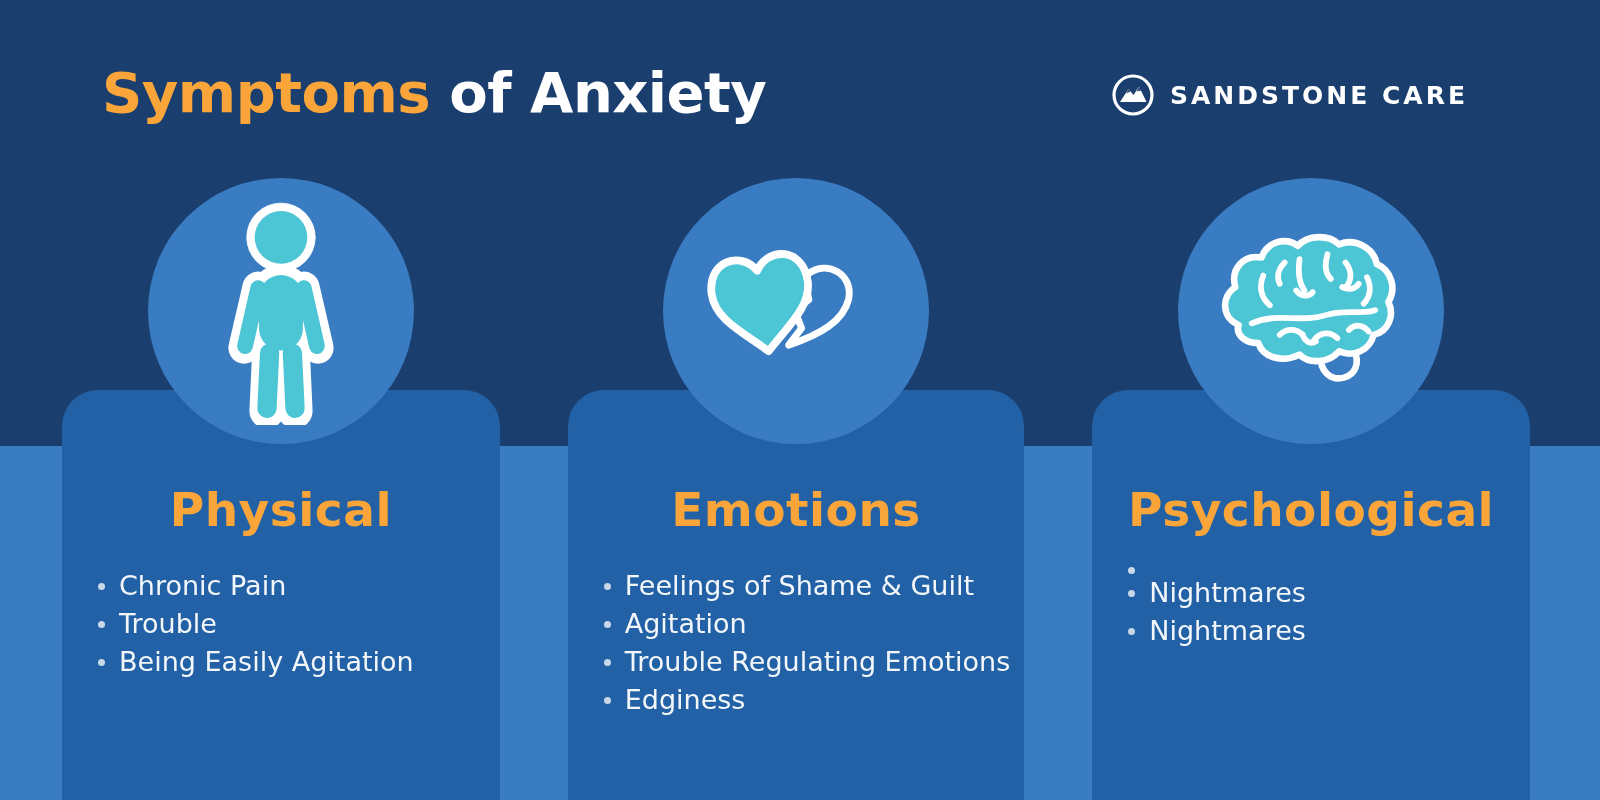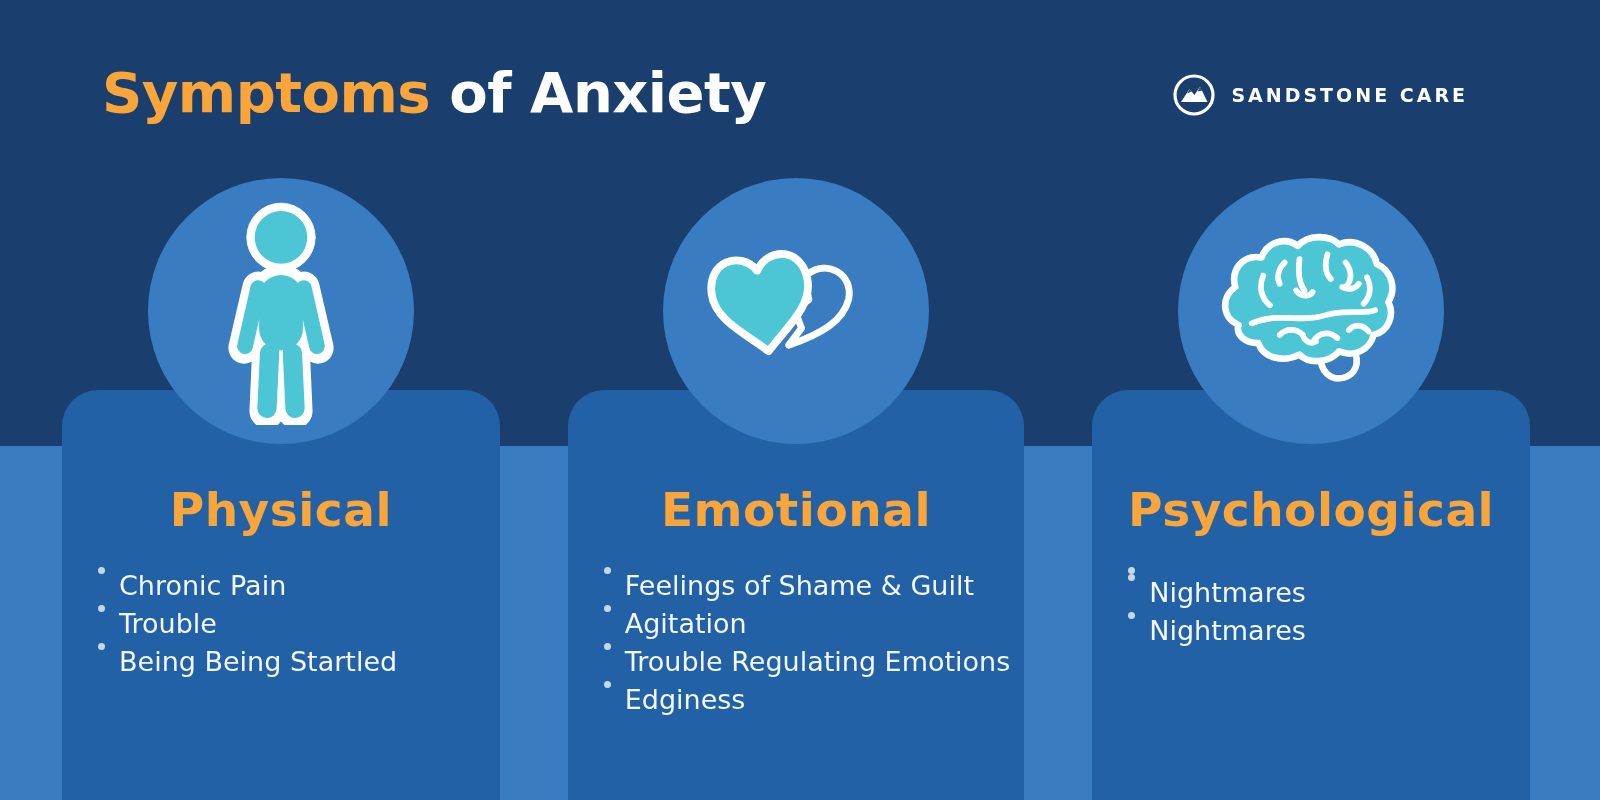--- a/index.html
+++ b/index.html
@@ -17,21 +17,21 @@
     position:absolute;left:102px;top:60px;
     font-size:56px;font-weight:bold;letter-spacing:-0.5px;color:#FFFFFF;
     white-space:nowrap;
   }
   .header-title .hl{color:#F9A53A;}
   .brand{
     position:absolute;right:132px;top:72px;
     display:flex;align-items:center;gap:14px;color:#FFFFFF;
   }
   .brand-name{
-    font-size:19px;font-weight:bold;letter-spacing:3px;white-space:nowrap;
+    font-size:25px;font-weight:bold;letter-spacing:3px;white-space:nowrap;
   }
   
   .cards{
     position:absolute;left:62px;top:390px;width:1468px;height:410px;
     display:flex;gap:68px;
   }
   .card{
     position:relative;flex:1;height:410px;background:#2261A6;
     border-radius:36px 36px 0 0;
   }
@@ -42,21 +42,21 @@
   }
   .card-heading{
     margin:0;padding-top:92px;text-align:center;
     font-size:47px;font-weight:bold;color:#F9A53A;letter-spacing:0.5px;
   }
   .symptom-list{
     list-style:none;margin:30px 0 0 0;padding:0 14px 0 36px;
   }
   .symptom-list li{
     font-size:27px;line-height:38px;color:#F3F7FA;
-    display:flex;align-items:flex-start;white-space:nowrap;
+    display:flex;align-items:center;white-space:nowrap;
   }
   .dot{
     display:inline-block;width:7px;height:7px;border-radius:50%;
     background:#D9E4F0;opacity:.9;margin-right:14px;flex:0 0 auto;
   }
   svg{display:block;}
 </style>
 </head>
 <body>
 
@@ -106,39 +106,39 @@
         <li>
           <span class="dot"></span>
           <span>Chronic Pain</span>
         </li>
         <li>
           <span class="dot"></span>
           <span>Trouble</span>
         </li>
         <li>
           <span class="dot"></span>
-          <span>Being Being Startled</span>
+          <span>Being Easily Agitation</span>
         </li>
       </ul>
   </div>
 
   <div class="card">
     <div class="icon-circle">
       <span>
         <svg width="225" height="190" viewBox="0 0 260 210">
           <g transform="translate(130,120) rotate(16)">
             <path d="M-4 -58 C 12 -82, 48 -74, 50 -44 C 51 -18, 30 4, -2 26 L 7 3 L -6 -14 L 6 -31 L -3 -48 Z" fill="none" stroke="#FFFFFF" stroke-width="8" stroke-linejoin="round" stroke-linecap="round"></path>
           </g>
           <g transform="translate(90,96) rotate(-8)">
             <path d="M0 -38 C -16 -64, -56 -57, -56 -18 C -56 12, -24 32, 0 56 C 24 32, 56 12, 56 -18 C 56 -57, 16 -64, 0 -38 Z" fill="#4CC5D4" stroke="#FFFFFF" stroke-width="9" stroke-linejoin="round"></path>
           </g>
         </svg>
       </span>
     </div>
-    <h2 class="card-heading">Emotional</h2>
+    <h2 class="card-heading">Emotions</h2>
     <ul class="symptom-list">
         <li>
           <span class="dot"></span>
           <span>Feelings of Shame &amp; Guilt</span>
         </li>
         <li>
           <span class="dot"></span>
           <span>Agitation</span>
         </li>
         <li>

